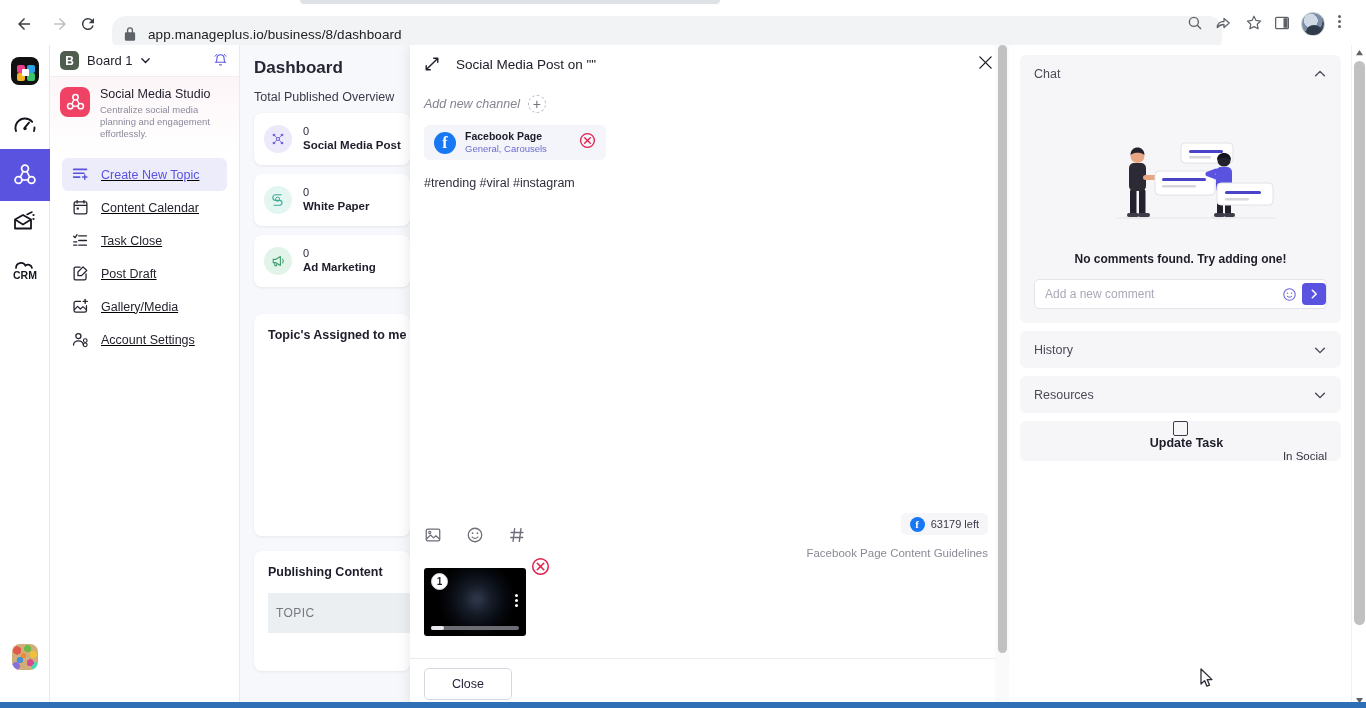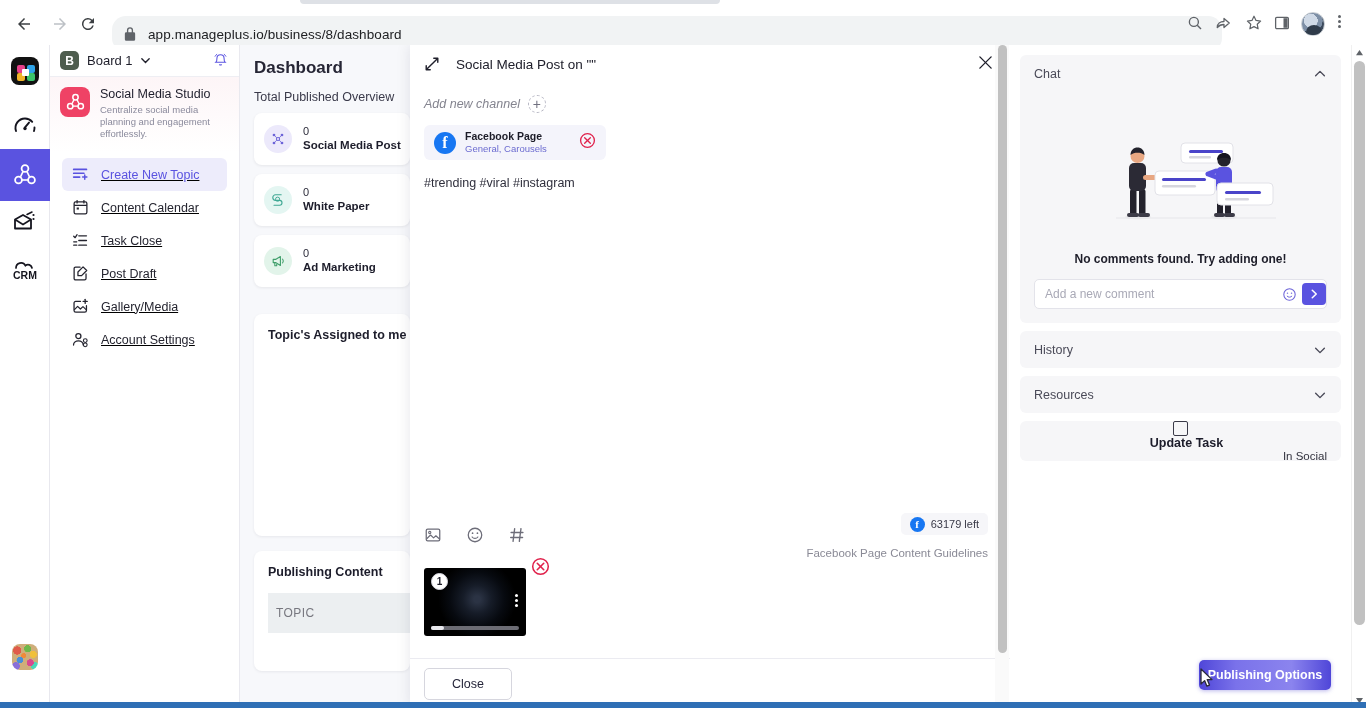--- a/index.html
+++ b/index.html
@@ -794,21 +794,20 @@
     </div>
 
 
     <div id="task-row">
       <span id="task-check"></span>
       <span id="task-label">Update Task</span>
       <span id="task-status">In Social</span>
     </div>
   </div>
 
-  <div id="publish-btn">Publishing Options</div>
   <svg id="cursor-pointer" width="22" height="28" viewBox="0 0 22 28">
     <path d="M5 3v15l3.6-3.4 2.3 5.6 2.6-1.1-2.3-5.5H16z" fill="#ffffff" stroke="#2b2b38" stroke-width="1.3" stroke-linejoin="round"></path>
   </svg>
 
   <div id="page-scrollbar">
     <div id="psb-up">
       <svg width="9" height="7" viewBox="0 0 10 8">
           <path d="M5 1l4 6H1z" fill="#5f6368"></path>
         </svg>
     </div>

